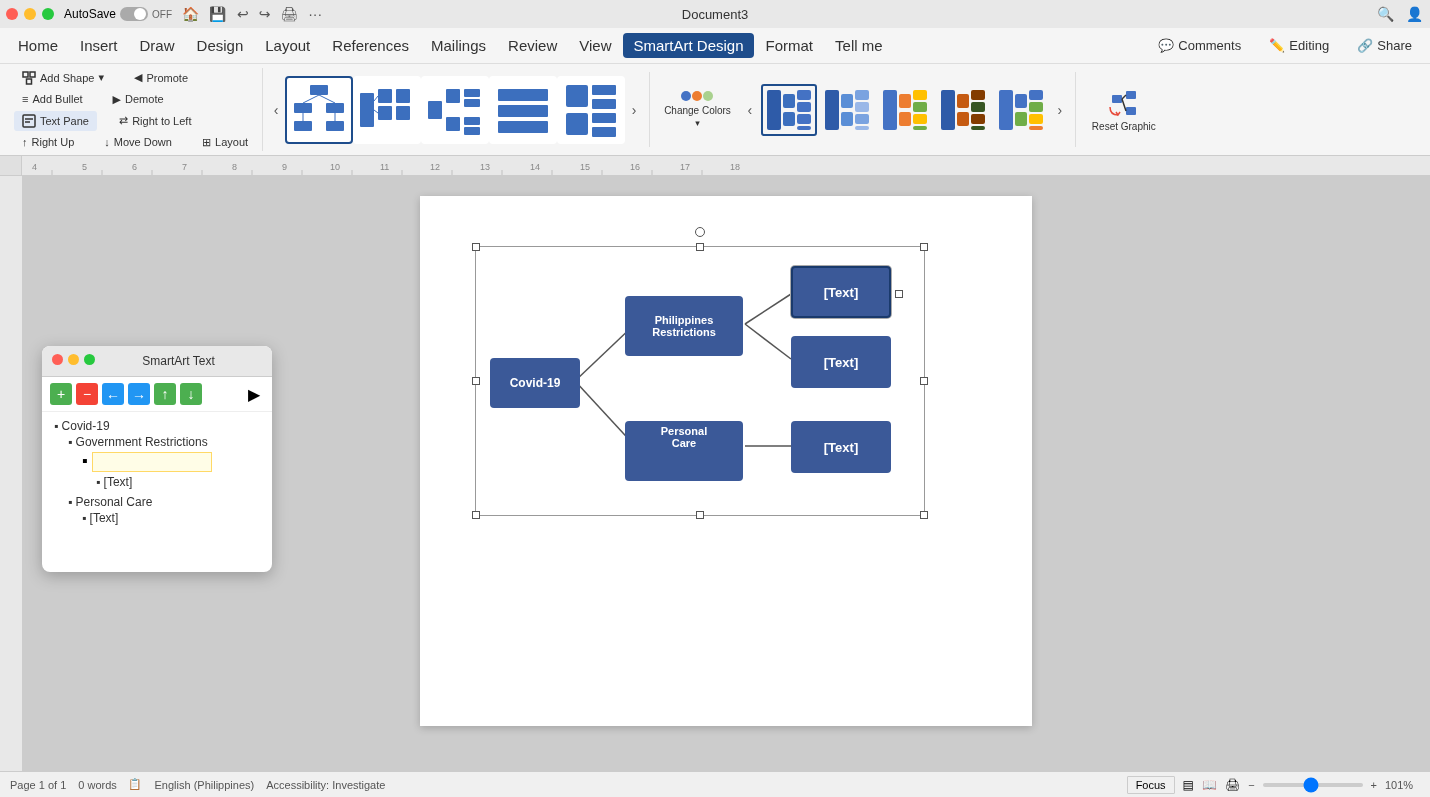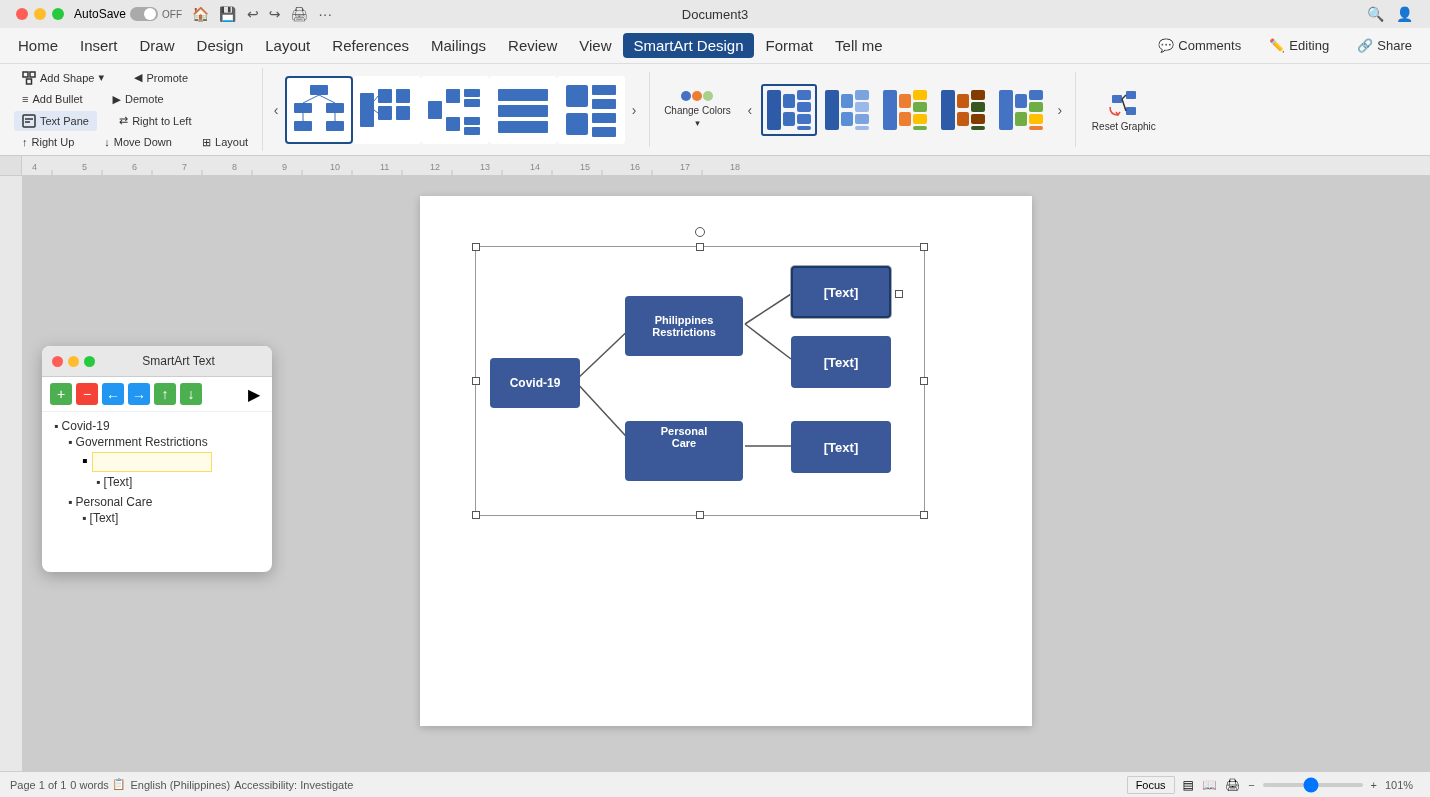--- a/index.html
+++ b/index.html
@@ -4,21 +4,21 @@
   <style>
     * { margin: 0; padding: 0; box-sizing: border-box; }
     body { width: 1430px; height: 797px; background: #f0f0f0; font-family: -apple-system, 'Helvetica Neue', Arial, sans-serif; overflow: hidden; }
 
     
     .title-bar {
       height: 28px;
       background: #e8e8e8;
       display: flex;
       align-items: center;
-      padding: 0 16px;
+      padding: 0 6px;
       position: relative;
     }
     .traffic-lights { display: flex; gap: 6px; margin-right: 10px; }
     .traffic-light { width: 12px; height: 12px; border-radius: 50%; }
     .tl-red { background: #ff5f56; }
     .tl-yellow { background: #ffbd2e; }
     .tl-green { background: #27c93f; }
     .title-bar-center { position: absolute; left: 50%; transform: translateX(-50%); font-size: 13px; font-weight: 500; color: #333; }
     .title-bar-right { margin-left: auto; display: flex; align-items: center; gap: 12px; font-size: 12px; color: #555; }
     .autosave { display: flex; align-items: center; gap: 4px; font-size: 12px; }
@@ -157,21 +157,21 @@
       position: absolute;
       left: 245px;
       top: 0px;
       width: 230px;
       background: white;
       border-radius: 8px;
       box-shadow: 0 4px 16px rgba(0,0,0,0.25);
       z-index: 10;
     }
     .panel-titlebar {
-      display: flex; align-items: center;
+      display: flex; align-items: flex-start;
       padding: 8px 10px;
       background: #e8e8e8;
       border-radius: 8px 8px 0 0;
       border-bottom: 1px solid #ccc;
     }
     .panel-traffic { display: flex; gap: 5px; }
     .panel-tl { width: 11px; height: 11px; border-radius: 50%; }
     .panel-title { flex: 1; text-align: center; font-size: 12px; color: #333; }
     .panel-toolbar {
       display: flex; align-items: center; gap: 4px;
@@ -200,21 +200,21 @@
       outline: none;
       margin: 2px 0;
     }
 
     
     .status-bar {
       height: 26px;
       background: #f0f0f0;
       border-top: 1px solid #ccc;
       display: flex; align-items: center;
-      padding: 0 10px; gap: 4px;
+      padding: 0 10px; gap: 12px;
       font-size: 11px; color: #555;
     }
     .status-item { display: flex; align-items: center; gap: 4px; }
     .status-right { margin-left: auto; display: flex; align-items: center; gap: 8px; }
     .zoom-slider {
       width: 100px; height: 4px;
       background: #ccc; border-radius: 2px;
       appearance: none; -webkit-appearance: none;
     }
   </style>

